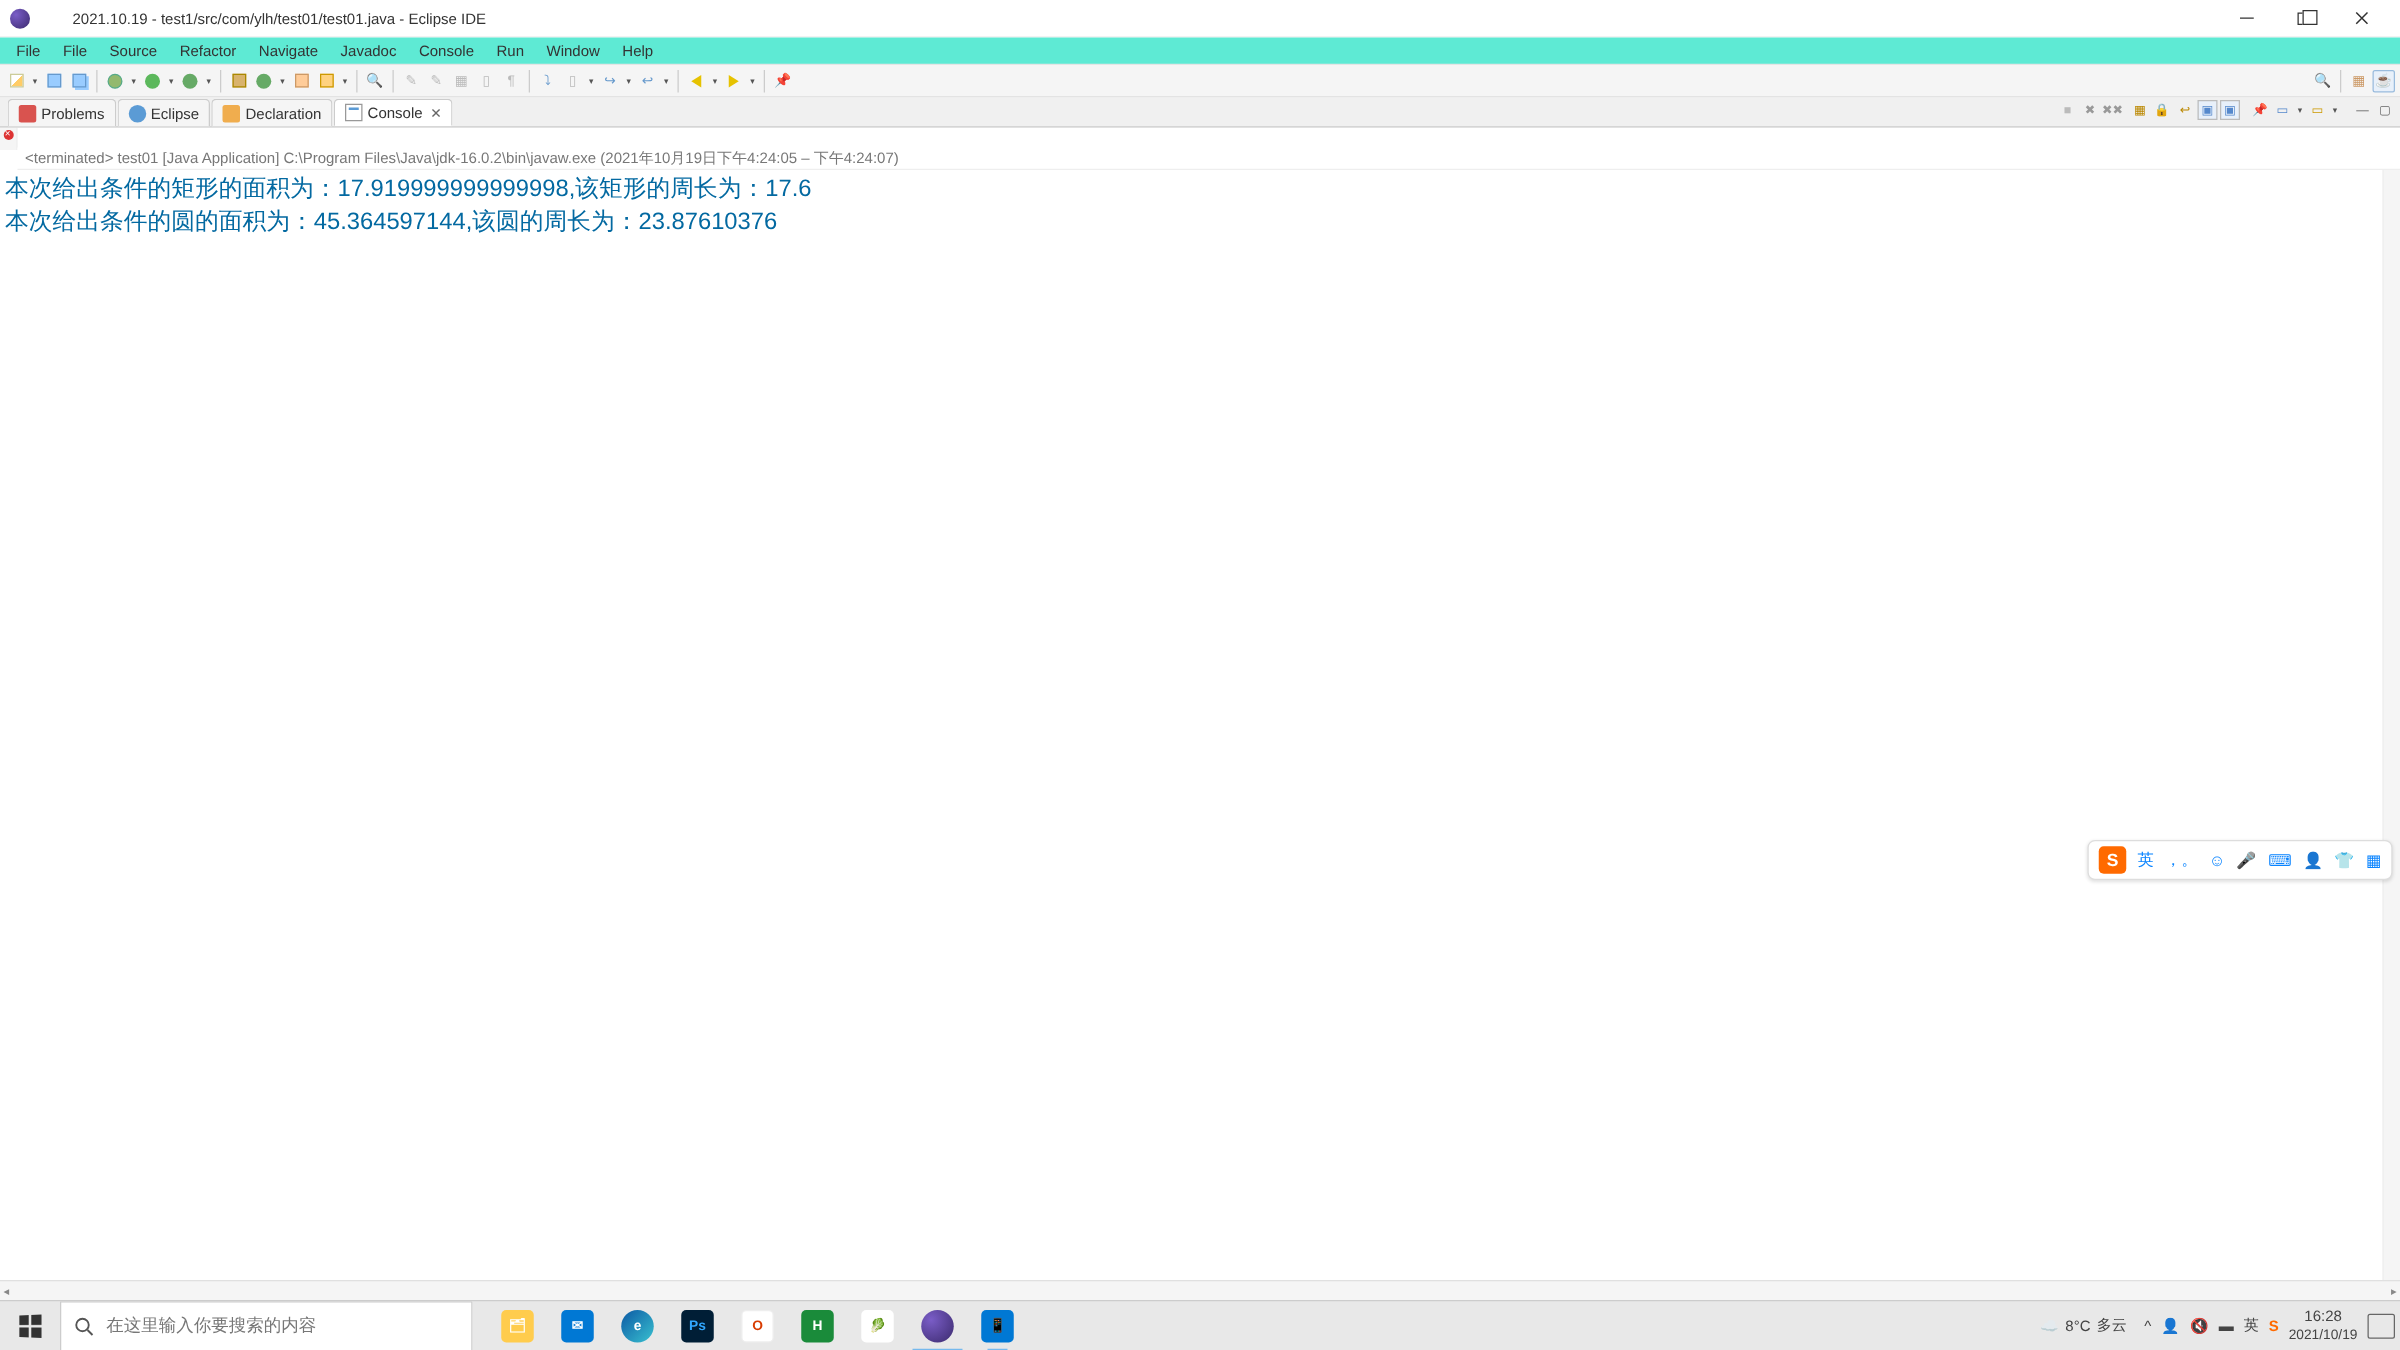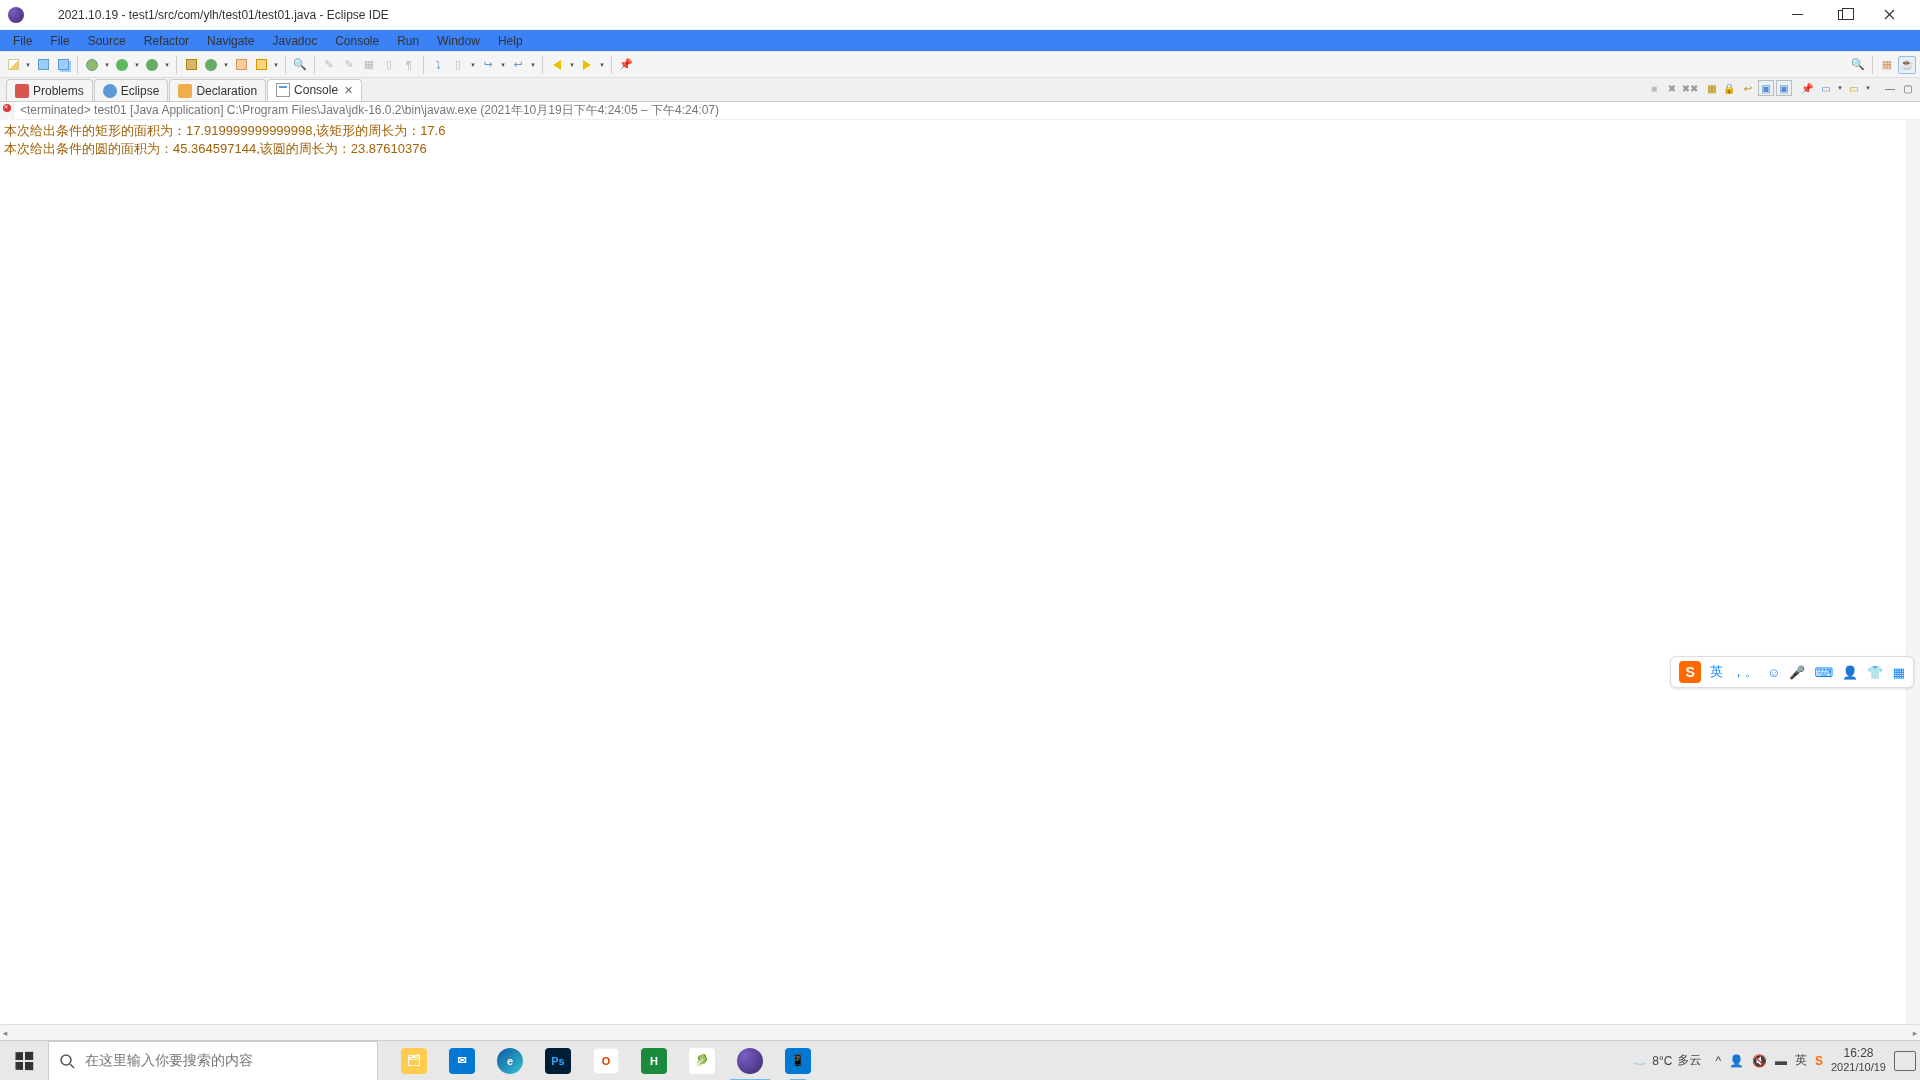--- a/index.html
+++ b/index.html
@@ -8,21 +8,21 @@
 
 .titlebar { height: 30px; background: #fff; display: flex; align-items: center; padding: 0 8px; border-bottom: 1px solid #eee; }
 .titlebar .icon-eclipse { width: 16px; height: 16px; border-radius: 50%; background: radial-gradient(circle at 30% 30%, #7a5dc7, #3b2a6d); margin-right: 6px; }
 .titlebar .title { font-size: 12px; color: #333; flex: 1; margin-left: 28px; }
 .titlebar .winbtn { width: 46px; height: 30px; display: flex; align-items: center; justify-content: center; color: #333; font-size: 12px; }
 .minline { width: 11px; height: 1px; background: #333; }
 .maxbox { width: 10px; height: 10px; border: 1px solid #333; position: relative; }
 .maxbox::after { content: ""; position: absolute; top: -3px; left: 3px; width: 10px; height: 10px; border: 1px solid #333; background: #fff; }
 .xmark svg { width: 11px; height: 11px; }
 
-.menubar { height: 22px; background: #3b82f6; display: flex; align-items: center; padding: 0 4px; font-size: 12px; color: #333; border-bottom: 1px solid #e5e5e5; }
+.menubar { height: 22px; background: #5eead4; display: flex; align-items: center; padding: 0 4px; font-size: 12px; color: #333; border-bottom: 1px solid #e5e5e5; }
 .menubar .menu-item { padding: 2px 9px; }
 
 .toolbar { height: 26px; background: #f5f5f5; border-bottom: 1px solid #ddd; display: flex; align-items: center; padding: 0 4px; gap: 2px; }
 .toolbar .tb { width: 18px; height: 18px; display: flex; align-items: center; justify-content: center; font-size: 11px; border-radius: 2px; }
 .toolbar .tbsep { width: 1px; height: 18px; background: #ccc; margin: 0 3px; }
 .toolbar .tb-arrow { width: 8px; font-size: 7px; color: #555; }
 .toolbar .spacer { flex: 1; }
 .circle { width: 12px; height: 12px; border-radius: 50%; display: inline-block; }
 .c-green { background: #5cb85c; }
 .c-blue-bug { background: #93b96e; border: 1px solid #5a8; }
@@ -42,27 +42,27 @@
 .tabicon.problems { background: #d9534f; border-radius: 2px; }
 .tabicon.javadoc { background: #5b9bd5; border-radius: 50%; }
 .tabicon.decl { background: #f0ad4e; border-radius: 2px; }
 .tabicon.console { background: #fff; border: 1px solid #999; position: relative; }
 .tabicon.console::after { content: ""; position: absolute; top: 2px; left: 2px; width: 8px; height: 2px; background: #5b9bd5; }
 .tab .close { font-size: 11px; color: #666; margin-left: 2px; }
 .tabrow .tab-toolbar { position: absolute; right: 4px; top: 2px; display: flex; gap: 2px; align-items: center; }
 .tab-toolbar .ttb { width: 16px; height: 16px; display: flex; align-items: center; justify-content: center; font-size: 10px; color: #555; }
 .ttb.boxed { border: 1px solid #bbb; background: #e8f0fa; }
 
-.console-head { height: 18px; padding: 0 6px; font-size: 12px; color: #777; background: #fff; display: flex; align-items: center; border-bottom: 1px solid #eee; }
+.console-head { height: 18px; padding: 0 6px; font-size: 12px; color: #777; background: #fff; display: flex; align-items: center; border-bottom: 1px solid #eee; margin-top: 16px; }
 .console-left-strip { width: 14px; background: #f5f5f5; border-right: 1px solid #eee; display: flex; flex-direction: column; align-items: center; padding-top: 2px; }
 .console-left-strip .dot-red { width: 8px; height: 8px; background: #d33; border-radius: 50%; position: relative; }
 .console-left-strip .dot-red::after { content: "✕"; font-size: 6px; color: #fff; position: absolute; top: -1px; left: 1px; }
 
 .console-wrap { flex: 1; display: flex; background: #fff; position: relative; }
-.console-body { flex: 1; padding: 2px 4px; font-family: Consolas, "Courier New", monospace; font-size: 13px; color: #a16207; white-space: pre; overflow: hidden; }
+.console-body { flex: 1; padding: 2px 4px; font-family: Consolas, "Courier New", monospace; font-size: 19px; color: #0369a1; white-space: pre; overflow: hidden; }
 .console-right-strip { width: 14px; background: #f5f5f5; border-left: 1px solid #eee; }
 .scroll-h { height: 16px; background: #f5f5f5; border-top: 1px solid #e0e0e0; display: flex; align-items: center; }
 .scroll-h .thumb-left { width: 10px; text-align: center; color: #888; font-size: 9px; }
 .scroll-h .track { flex: 1; }
 .scroll-h .thumb-right { width: 10px; text-align: center; color: #888; font-size: 9px; }
 
 .statusbar { height: 22px; background: #f0f0f0; border-top: 1px solid #ddd; display: flex; align-items: center; font-size: 11px; color: #555; position: relative; }
 .heap { width: 140px; height: 16px; margin-left: 6px; background: linear-gradient(to right, #d9e6c3 78%, #eee 78%); border: 1px solid #ccc; text-align: center; line-height: 14px; }
 .trash-icon { margin-left: 6px; width: 12px; height: 14px; border: 1px solid #888; border-top: 2px solid #888; border-radius: 1px; }
 .status-grip { position: absolute; right: 4px; bottom: 2px; width: 12px; height: 12px; background: repeating-linear-gradient(135deg, #bbb 0 1px, transparent 1px 3px); }

